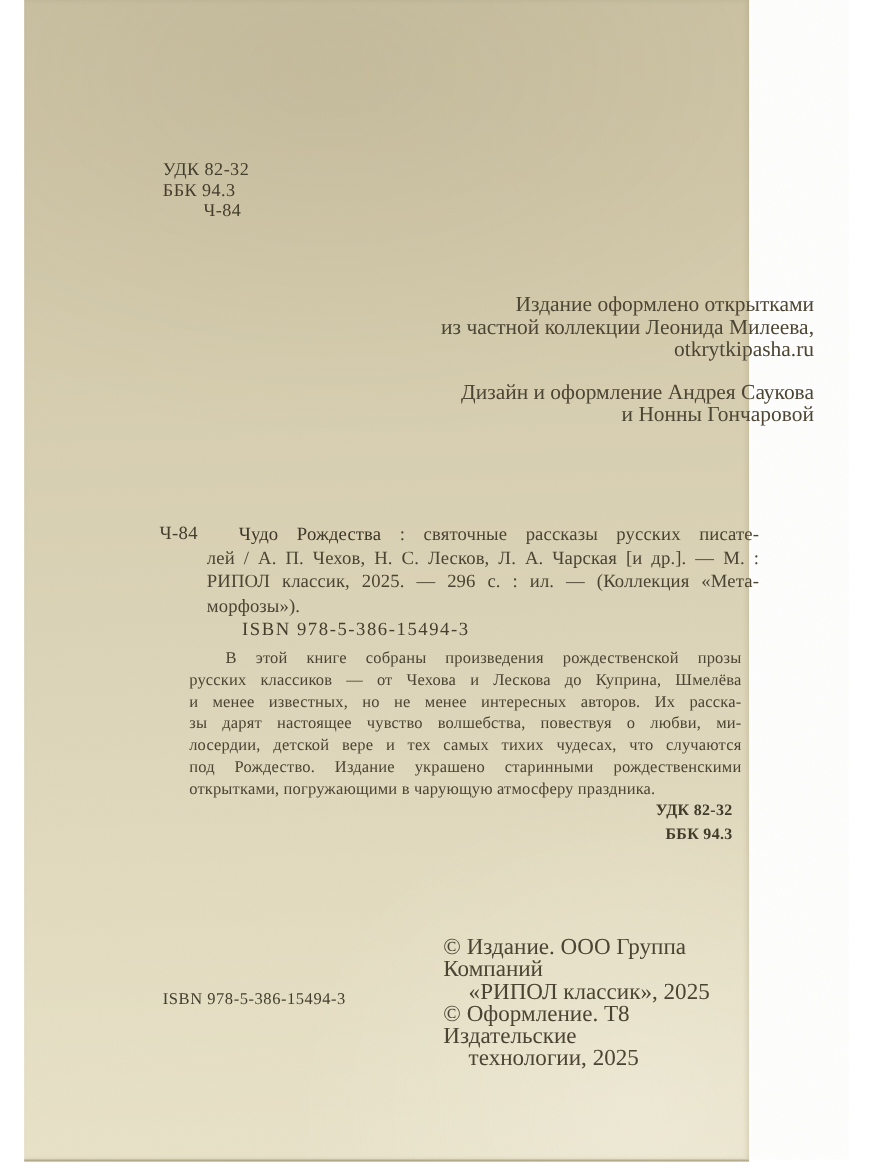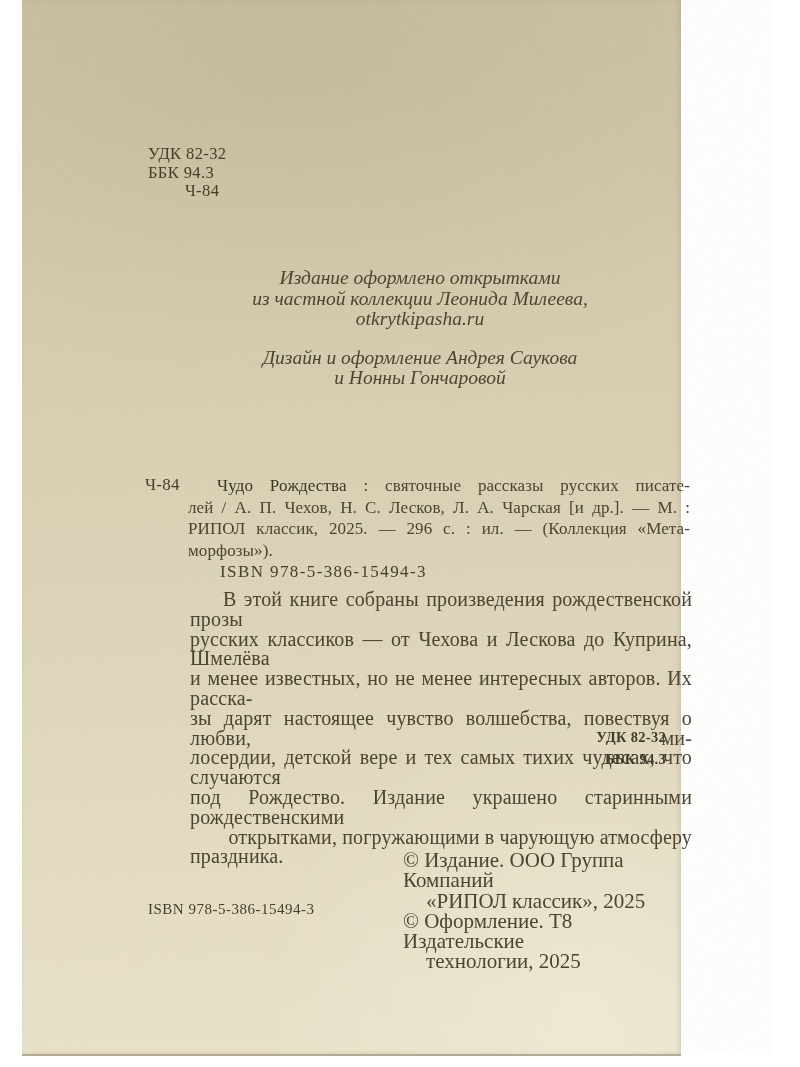--- a/index.html
+++ b/index.html
@@ -20,33 +20,33 @@
       linear-gradient(178deg, #cdc4a5 0%, #d5ccae 26%, #dcd4b8 54%, #e4ddc2 80%, #e9e3ca 100%);
     border-bottom:2px solid rgba(160,149,117,0.45);
     box-shadow:inset -2px 0 4px rgba(150,140,108,0.25);
   }
   .grain{position:absolute;left:0;top:0;pointer-events:none;}
   .block{position:absolute;}
   
   .top-codes{left:126px;top:145px;font-size:16.5px;line-height:18.5px;letter-spacing:0.4px;color:#443d2c;}
   .top-codes .indent{padding-left:37px;}
   
-  .credits{left:78px;top:268px;width:640px;text-align:center;font-style:italic;
+  .credits{left:78px;top:268px;width:640px;text-align:right;
            font-size:19.5px;line-height:20.6px;color:#4c4533;}
   .credits .para2{margin-top:18px;}
   
   .cat-code{left:123px;top:475px;font-size:17px;color:#453e2d;letter-spacing:0.3px;}
   .catalog{left:166px;top:475px;width:502px;font-size:17px;line-height:21.5px;
            letter-spacing:0.1px;color:#4b4432;}
   .catalog .jline{text-align:justify;text-align-last:justify;}
   .catalog .first{text-indent:29px;}
   .catalog .btitle{font-weight:normal;color:#3d3726;}
   .cat-isbn{left:198px;top:562px;font-size:17px;letter-spacing:1.4px;color:#453e2d;}
   
-  .annotation{left:168px;top:590px;width:502px;font-size:20px;line-height:19.8px;
+  .annotation{left:150px;top:590px;width:502px;font-size:15px;line-height:19.8px;
               letter-spacing:0.15px;color:#4b4432;}
   .annotation .jline{text-align:justify;text-align-last:justify;}
   .annotation .first{text-indent:33px;}
   .annotation .last{text-align:right;text-align-last:left;}
   
   .footer-codes{left:378px;top:727px;width:266px;text-align:right;font-weight:bold;
                 font-size:14.5px;line-height:21.5px;letter-spacing:0.3px;color:#423b2a;}
   
   .copyright{left:381px;top:850px;font-size:21px;line-height:20.3px;color:#4b4432;}
   .copyright .cont{padding-left:23px;}

